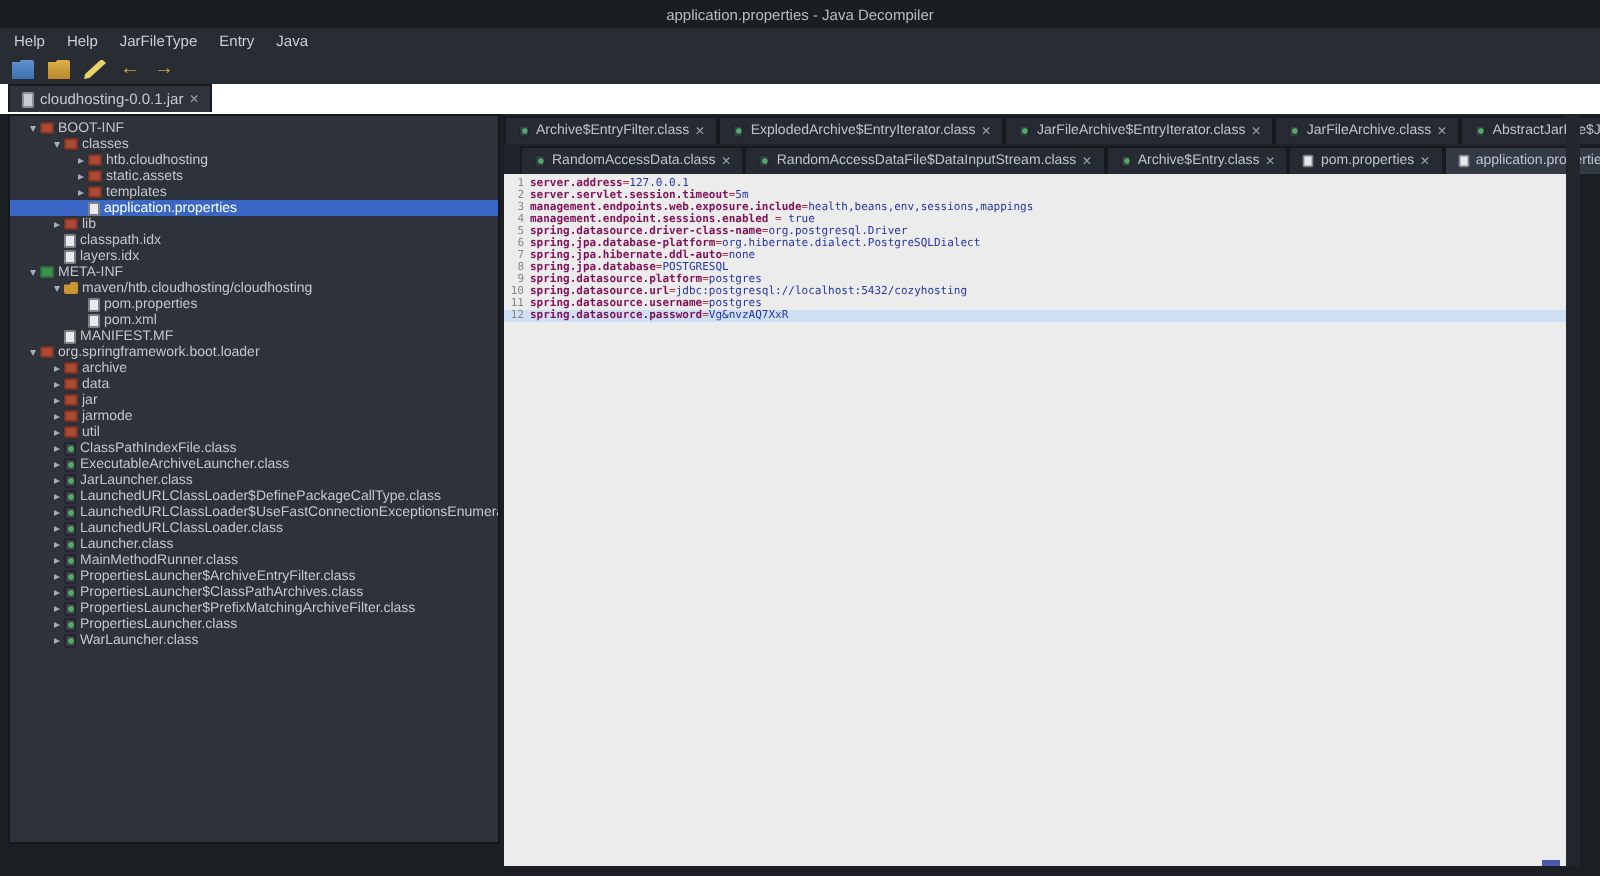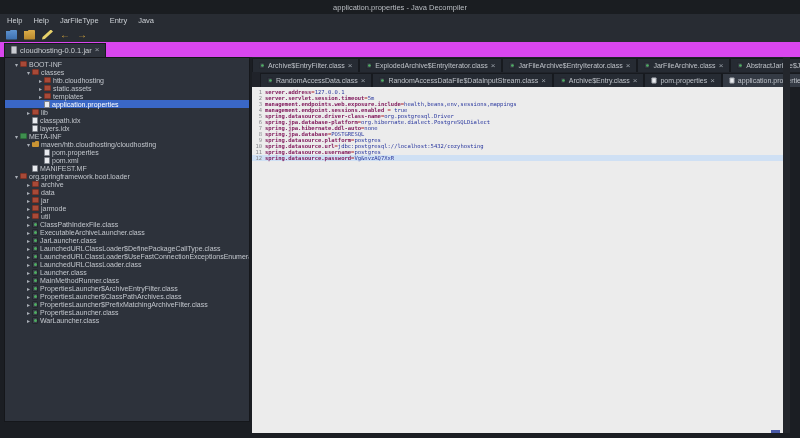--- a/index.html
+++ b/index.html
@@ -20,22 +20,22 @@
   
   .toolbar { position:absolute; left:0; top:27px; width:800px; height:15px; background:#282c33;
              display:flex; align-items:center; padding-left:6px; gap:7px; }
   .tbico { width:11px; height:10px; position:relative; display:inline-block; }
   .ico-folder-blue { background:linear-gradient(180deg,#5e93cf,#3c6fae); border-radius:1px; clip-path:polygon(0 15%,35% 15%,45% 0,100% 0,100% 100%,0 100%); }
   .ico-folder-amber { background:linear-gradient(180deg,#dcae4a,#b8872b); border-radius:1px; clip-path:polygon(0 15%,35% 15%,45% 0,100% 0,100% 100%,0 100%); }
   .ico-pencil { background:linear-gradient(135deg,#e8d26a 60%,#caa53d); clip-path:polygon(80% 0,100% 20%,25% 95%,0 100%,5% 75%); }
   .ico-arrow { font-size:10px; line-height:10px; color:#cfa23c; font-weight:bold; width:auto; }
 
   
-  .jarrow { position:absolute; left:0; top:42px; width:800px; height:15px; background:#d946ef;
-            display:flex; align-items:center; padding-left:4px; }
+  .jarrow { position:absolute; left:0; top:42px; width:800px; height:15px; background:#ffffff;
+            display:flex; align-items:flex-start; padding-left:4px; }
   .jartab { height:14px; background:#2e333c; border:1px solid #171a1f; border-bottom:none;
             display:flex; align-items:center; gap:3px; padding:0 6px; }
   .jartab .lbl { font-size:7.5px; color:#c8ccd1; }
   .jaricon { width:6px; height:8px; background:#c9ccd2; border-radius:1px; border:1px solid #8d9097; }
   .close { font-size:8px; color:#9aa0a8; line-height:8px; cursor:pointer; }
 
   
   .tree { position:absolute; left:4px; top:57px; width:246px; height:365px; background:#2d323b;
           border:1px solid #15171b; overflow:hidden; padding-top:2px; }
   .trow { height:8px; display:flex; align-items:center; white-space:nowrap; }

